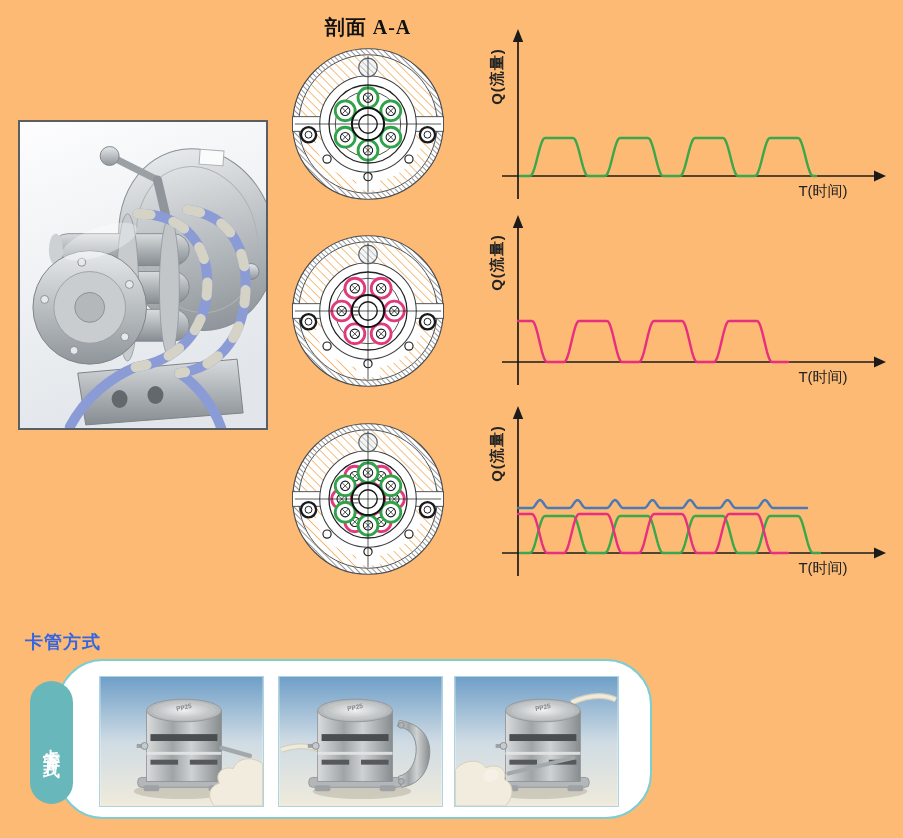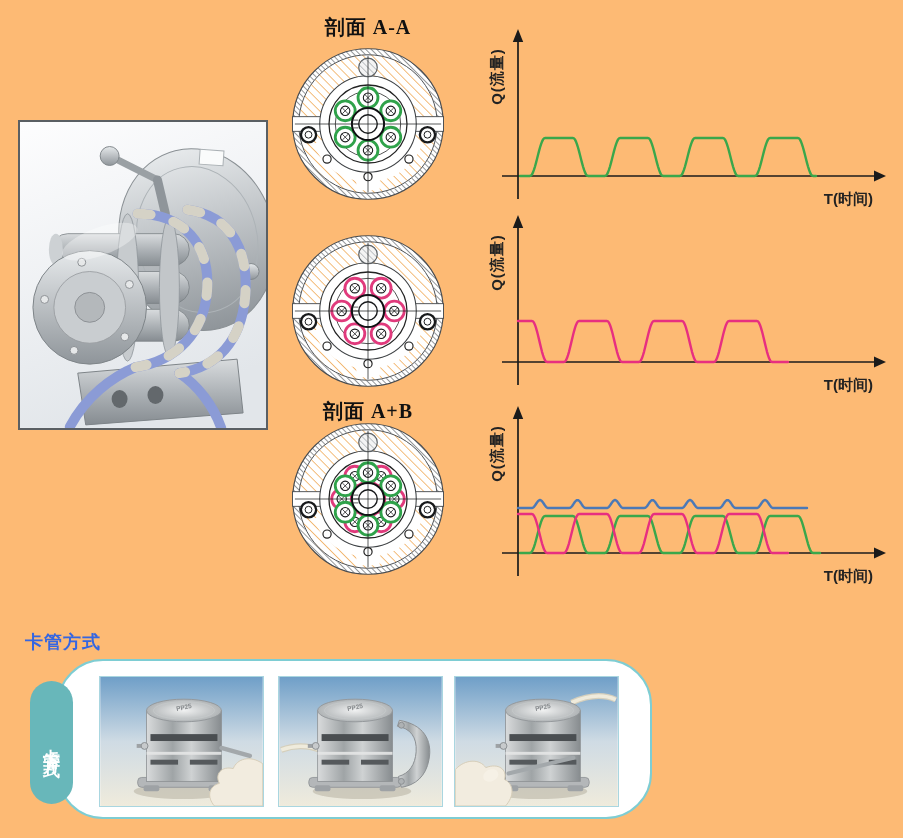--- a/index.html
+++ b/index.html
@@ -4,21 +4,21 @@
 <style>
   html,body{margin:0;padding:0;background:#fff;}
   .page{position:relative;width:903px;height:838px;background:#fdba74;font-family:"Liberation Sans",sans-serif;overflow:hidden;}
   .hero{position:absolute;left:18px;top:120px;width:250px;height:310px;border:2px solid #5a5f63;box-sizing:border-box;background:#fbfbfc;}
   .hero svg{display:block;width:100%;height:100%;}
   .sec-title{position:absolute;width:170px;text-align:center;font-family:"Liberation Serif",serif;font-weight:bold;font-size:20px;color:#111;letter-spacing:1px;white-space:nowrap;}
   .sec-diagram{position:absolute;width:156px;height:156px;}
   .chart{position:absolute;left:480px;width:420px;height:195px;}
   .chart svg{position:absolute;left:0;top:0;}
   .ylab{position:absolute;left:-38px;top:51px;width:110px;text-align:center;transform:rotate(-90deg);font-size:15px;font-weight:bold;color:#222;letter-spacing:1px;}
-  .xlab{position:absolute;left:293px;top:174px;width:100px;text-align:right;font-size:15px;font-weight:bold;color:#222;}
+  .xlab{position:absolute;left:293px;top:166px;width:100px;text-align:center;font-size:15px;font-weight:normal;color:#222;}
   .clamp-heading{position:absolute;left:25px;top:630px;font-size:18px;font-weight:bold;letter-spacing:1px;}
   .clamp-box{position:absolute;left:57px;top:659px;width:595px;height:160px;border:2px solid #7ecdd3;border-radius:46px;background:#fff;box-sizing:border-box;}
   .clamp-tab{position:absolute;left:30px;top:681px;width:43px;height:123px;border-radius:22px;display:flex;align-items:center;justify-content:center;}
   .tab-text{writing-mode:vertical-rl;color:#fff;font-weight:bold;font-size:17px;letter-spacing:4px;}
   .clamp-photo{position:absolute;top:676px;width:165px;height:131px;border:1px solid #a9d6e0;box-sizing:border-box;overflow:hidden;}
   .clamp-photo svg{display:block;width:100%;height:100%;}
 </style>
 </head>
 <body>
 
@@ -216,21 +216,20 @@
         <line x1="10.500000000000004" y1="26.38268590217984" x2="16.500000000000004" y2="20.38268590217984" stroke="#17191b" stroke-width="0.8"></line>
         <circle r="16.5" fill="#fff" stroke="#0f1113" stroke-width="2.1"></circle>
         <circle r="9.5" fill="#fff" stroke="#17191b" stroke-width="1.4"></circle>
         <line x1="-15.2" y1="-4" x2="-10" y2="-4" stroke="#333" stroke-width="0.8"></line>
         <line x1="-15.2" y1="0" x2="-10" y2="0" stroke="#333" stroke-width="0.8"></line>
         <line x1="-15.2" y1="4" x2="-10" y2="4" stroke="#333" stroke-width="0.8"></line>
         <line x1="-75" y1="0" x2="75" y2="0" stroke="#1c1e20" stroke-width="0.75"></line>
         <line x1="0" y1="-70" x2="0" y2="70" stroke="#1c1e20" stroke-width="0.75"></line>
       </svg></div>
 
-  <div class="sec-title" style="left:283px;top:398px;">剖面 A+B</div>
   <div class="sec-diagram" style="left:290px;top:421px;"><svg viewBox="-80 -80 160 160" width="156" height="156">
         <defs>
           <pattern id="po2" width="6.5" height="6.5" patternUnits="userSpaceOnUse" patternTransform="rotate(-45)">
             <rect width="6.5" height="6.5" fill="#ffffff"></rect>
             <line x1="0" y1="0" x2="0" y2="6.5" stroke="#f0a64e" stroke-width="1.5"></line>
           </pattern>
           <pattern id="pr2" width="4" height="4" patternUnits="userSpaceOnUse" patternTransform="rotate(-45)">
             <rect width="4" height="4" fill="#ffffff"></rect>
             <line x1="0" y1="0" x2="0" y2="4" stroke="#63676b" stroke-width="1.4"></line>
           </pattern>

